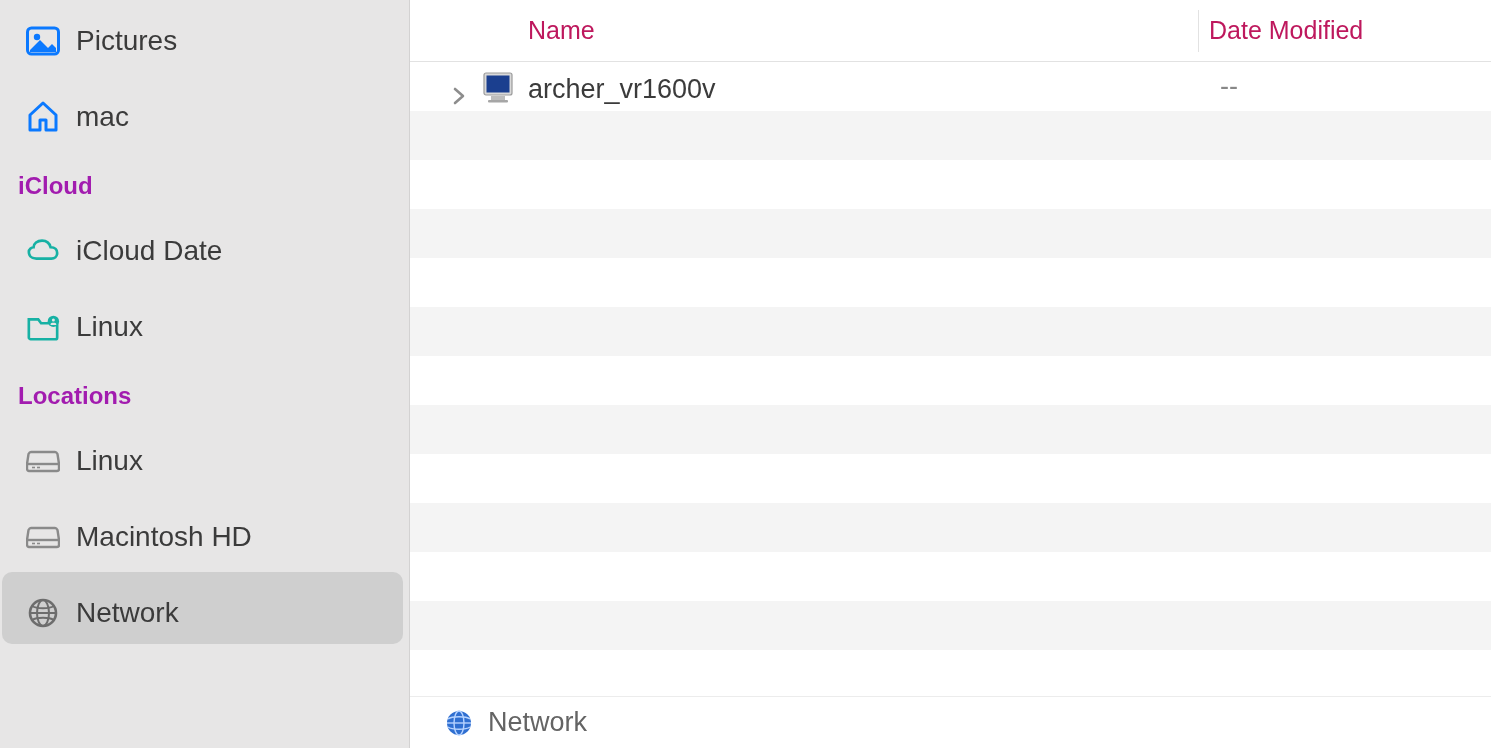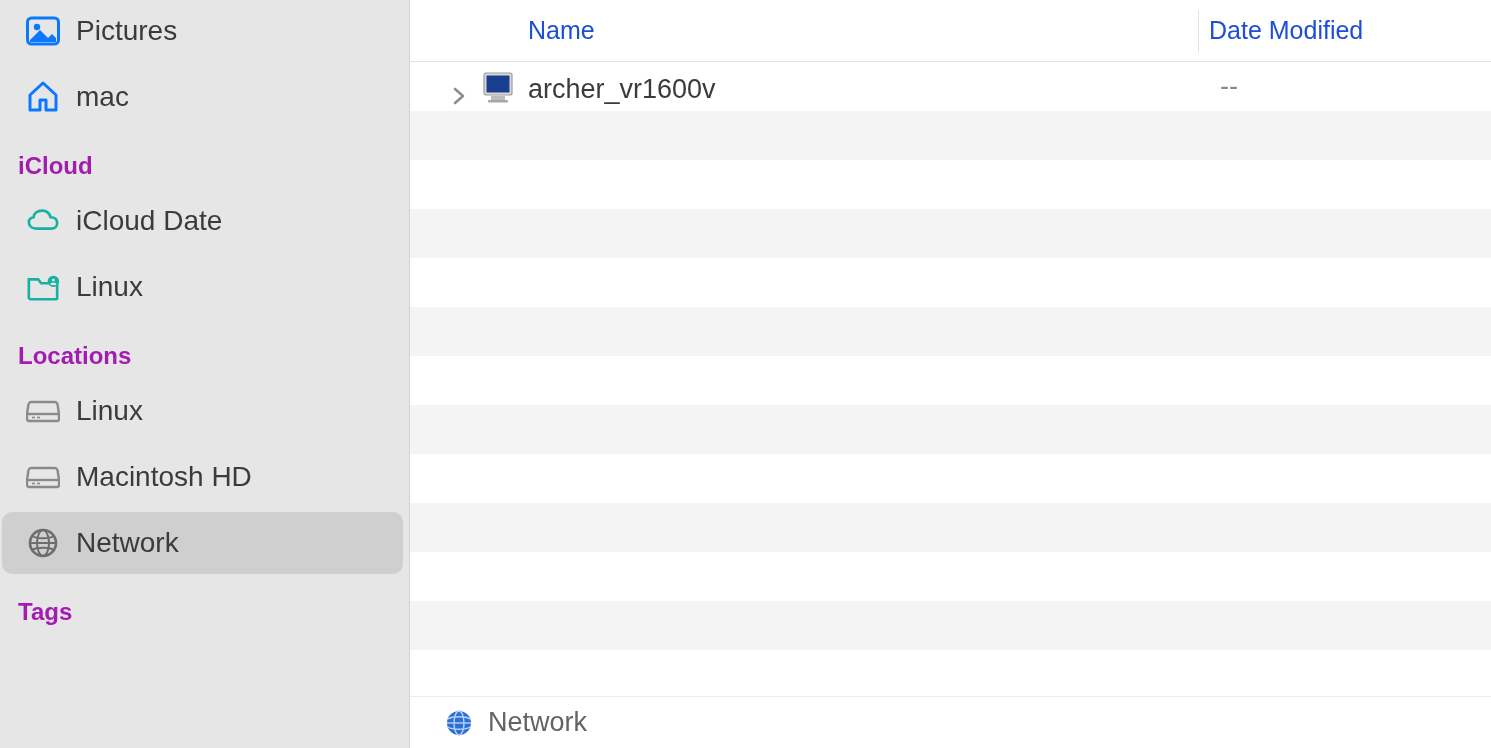--- a/index.html
+++ b/index.html
@@ -26,21 +26,21 @@
     .sidebar-section-label {
       font-size: 24px;
       font-weight: 600;
       color: #a21caf;
       padding: 20px 18px 10px 18px;
     }
     .sidebar-item {
       display: flex;
       align-items: center;
       gap: 16px;
-      padding: 14px 18px 14px 24px;
+      padding: 24px 18px 14px 24px;
       border-radius: 10px;
       margin: 0 6px 4px 2px;
       cursor: default;
     }
     .sidebar-item.selected {
       background: #cfcfcf;
     }
     .sidebar-item .icon {
       width: 34px;
       height: 34px;
@@ -62,21 +62,21 @@
       flex-direction: column;
       background: #ffffff;
       position: relative;
     }
     .column-headers {
       display: flex;
       align-items: center;
       height: 62px;
       border-bottom: 1px solid #e2e2e2;
       font-size: 25px;
-      color: #1d4ed8;
+      color: #be185d;
       background: #fff;
     }
     .col-name {
       flex: 0 0 788px;
       padding-left: 118px;
     }
     .col-date {
       flex: 1;
       padding-left: 10px;
       border-left: 1px solid #e2e2e2;
@@ -225,21 +225,20 @@
         <circle cx="16" cy="16" r="13" fill="none" stroke="#6d6d6d" stroke-width="2.6"></circle>
         <ellipse cx="16" cy="16" rx="6" ry="13" fill="none" stroke="#6d6d6d" stroke-width="2"></ellipse>
         <line x1="3" y1="16" x2="29" y2="16" stroke="#6d6d6d" stroke-width="2"></line>
         <path d="M5 9 C10 12 22 12 27 9" fill="none" stroke="#6d6d6d" stroke-width="2"></path>
         <path d="M5 23 C10 20 22 20 27 23" fill="none" stroke="#6d6d6d" stroke-width="2"></path>
       </svg>
     </span>
     <span class="label">Network</span>
   </div>
 
-  <div class="sidebar-section-label">Tags</div>
 </div>
 
 <div class="main">
 
   <div class="column-headers">
     <div class="col-name">Name</div>
     <div class="col-date">Date Modified</div>
   </div>
 
   <div class="file-list">

